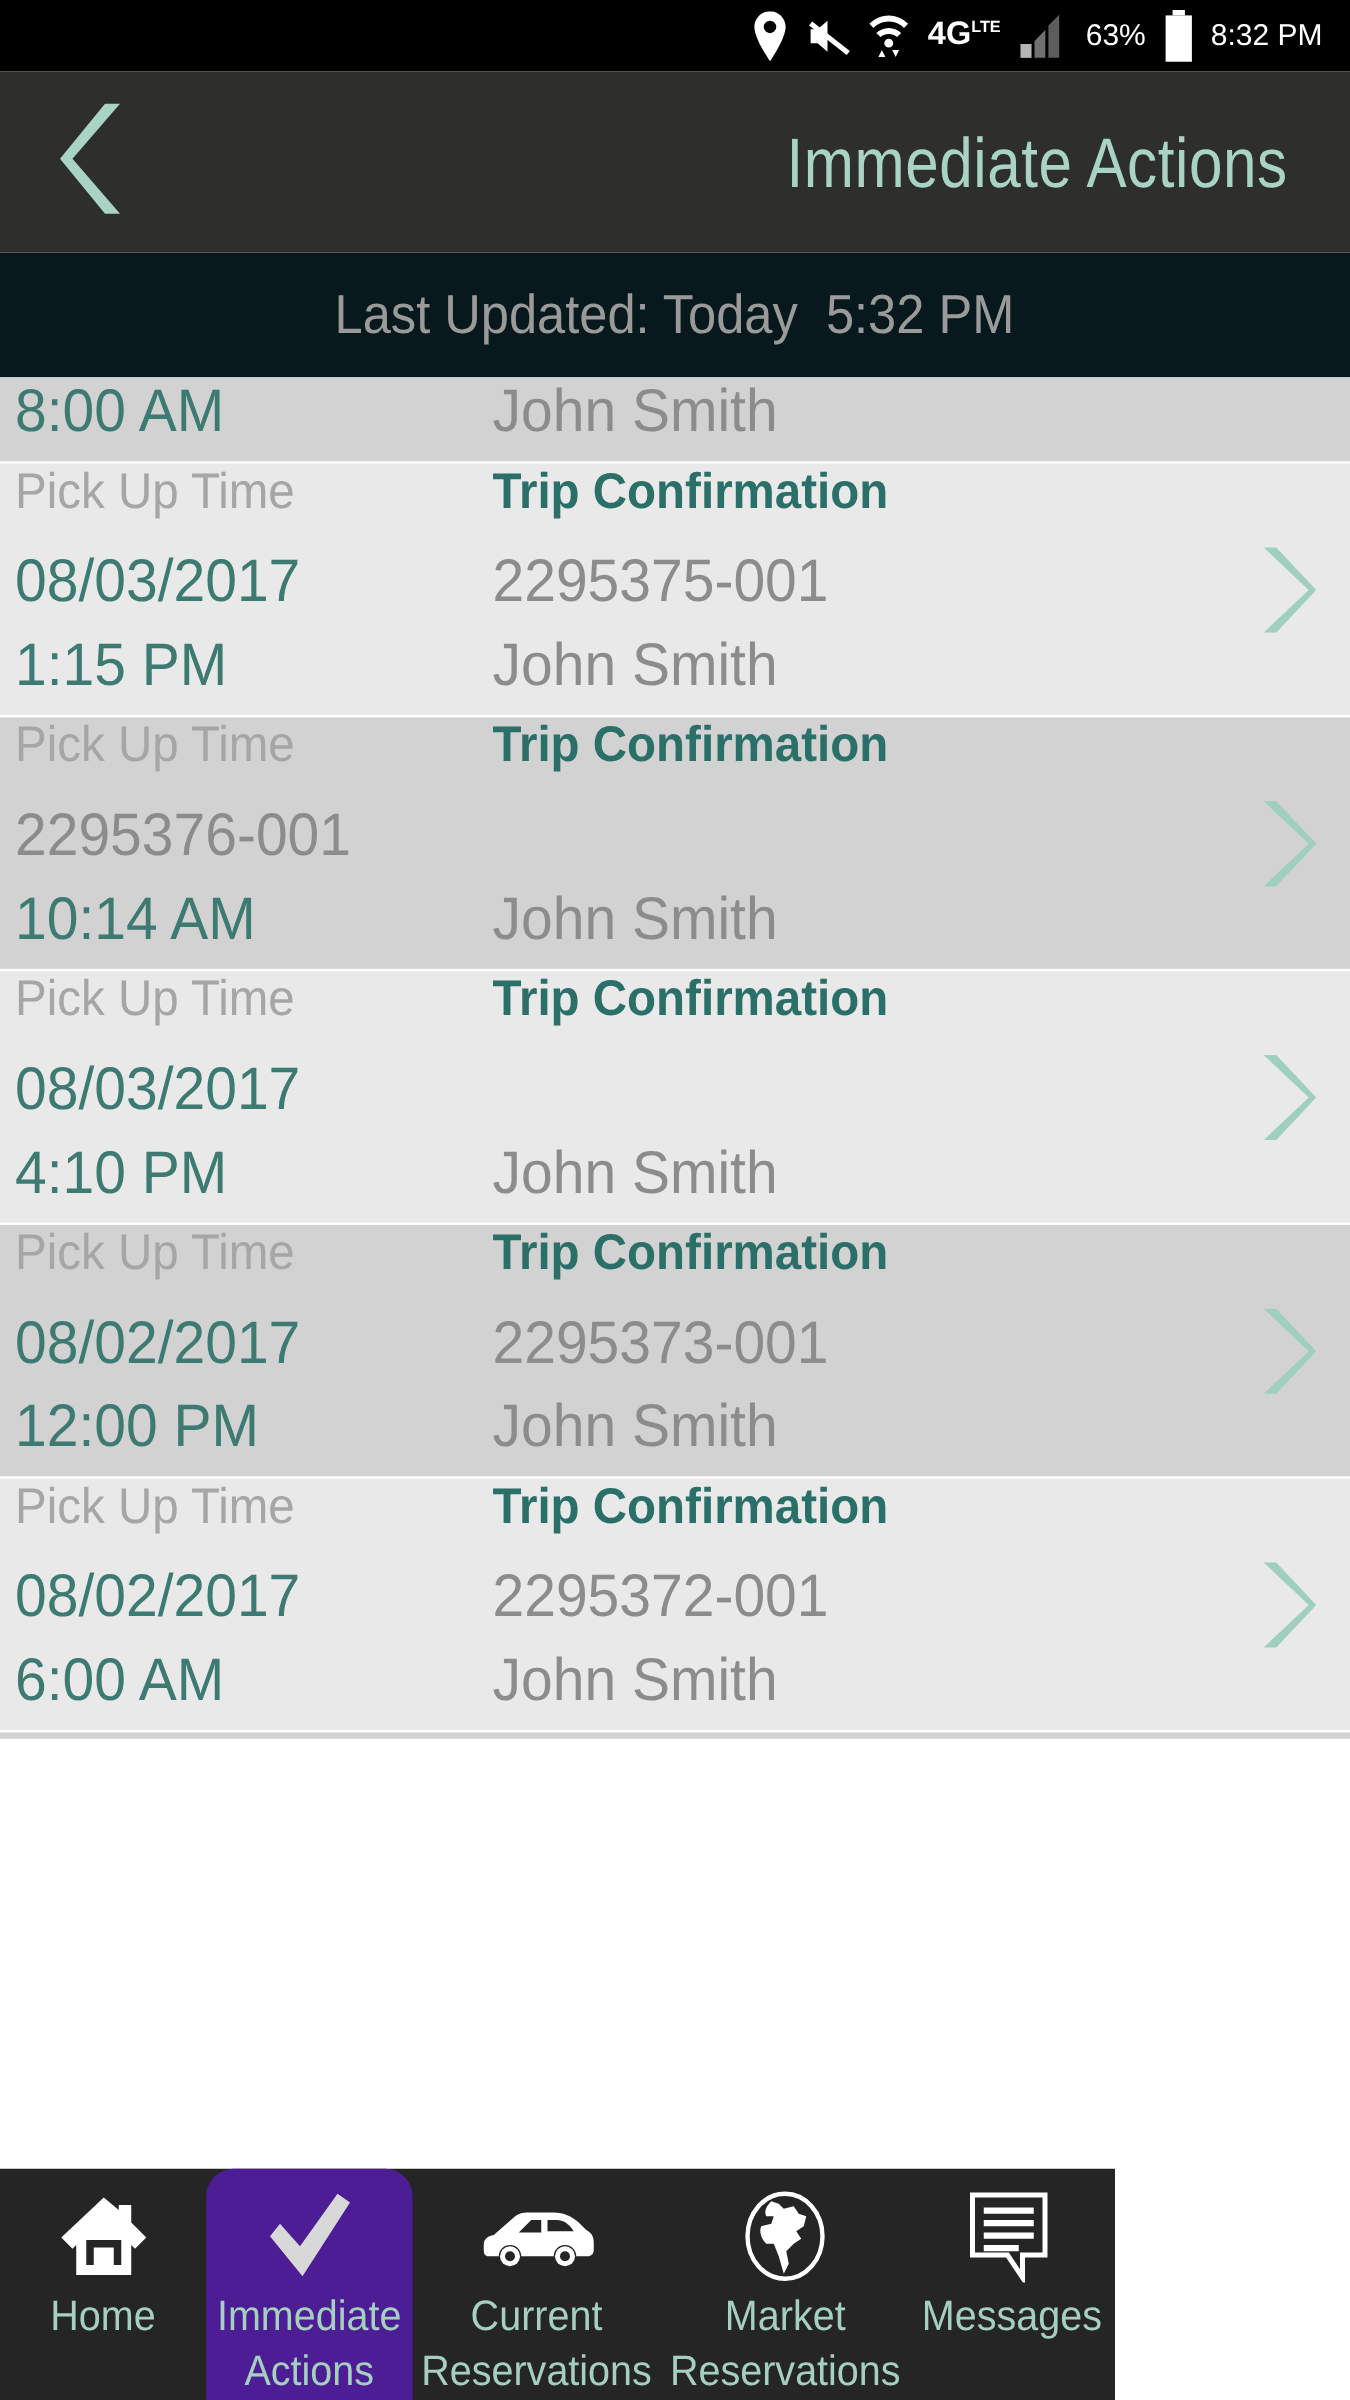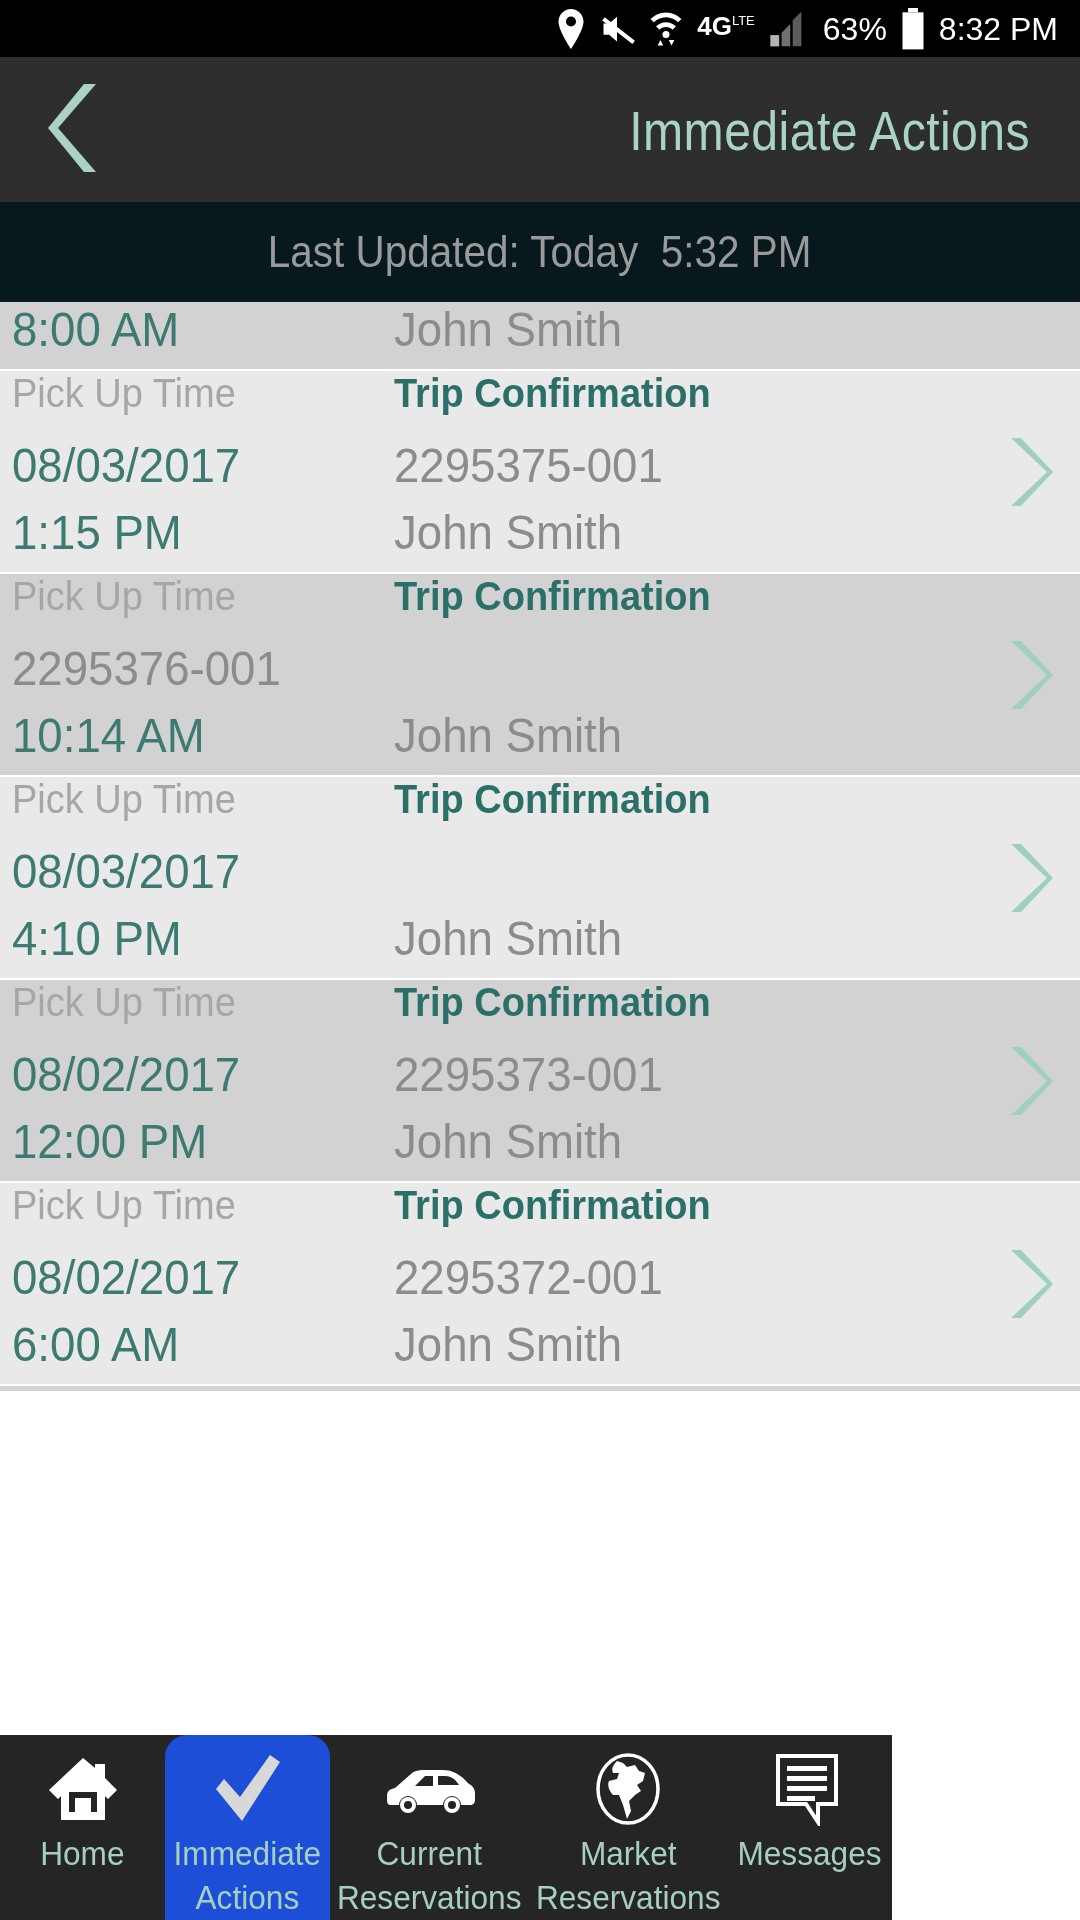--- a/index.html
+++ b/index.html
@@ -11,29 +11,29 @@
   }
 
   
   .statusbar{
     height:57px; background:#000000;
     display:flex; align-items:center; justify-content:flex-end;
     padding-right:22px; gap:13px;
   }
   .statusbar .sb-icon{ display:flex; align-items:center; justify-content:center; }
   .sb-text{
-    color:#ffffff; font-size:32px; letter-spacing:0px;
+    color:#ffffff; font-size:24px; letter-spacing:0px;
     font-family:"Liberation Sans", sans-serif; font-weight:400;
     line-height:1;
   }
   .sb-4g{
     color:#ffffff; font-size:26px; font-weight:700; line-height:1;
     font-family:"Liberation Sans", sans-serif; position:relative; top:-3px;
   }
-  .sb-4g sup{ font-size:13px; font-weight:400; }
+  .sb-4g sup{ font-size:13px; font-weight:700; }
 
   
   .header{
     height:145px; background:#2e2e2c;
     display:flex; align-items:center;
     position:relative;
   }
   .back-btn{
     width:150px; height:145px;
     display:flex; align-items:center; justify-content:center;
@@ -127,21 +127,21 @@
     width:892px; height:185px;
     background:#252525;
     display:flex;
   }
   .navitem{
     flex:1; position:relative;
     display:flex; flex-direction:column; align-items:center;
     padding-top:18px; cursor:pointer;
   }
   .navitem.active{
-    background:#1d4ed8;
+    background:#4c1d95;
     border-top-left-radius:22px;
     border-top-right-radius:22px;
   }
   .nav-icon{
     height:72px; display:flex; align-items:center; justify-content:center;
   }
   .nav-label{
     margin-top:6px;
     color:#a5cfbf; font-size:34px; line-height:44px; font-weight:400;
     font-family:"Liberation Sans", sans-serif;

